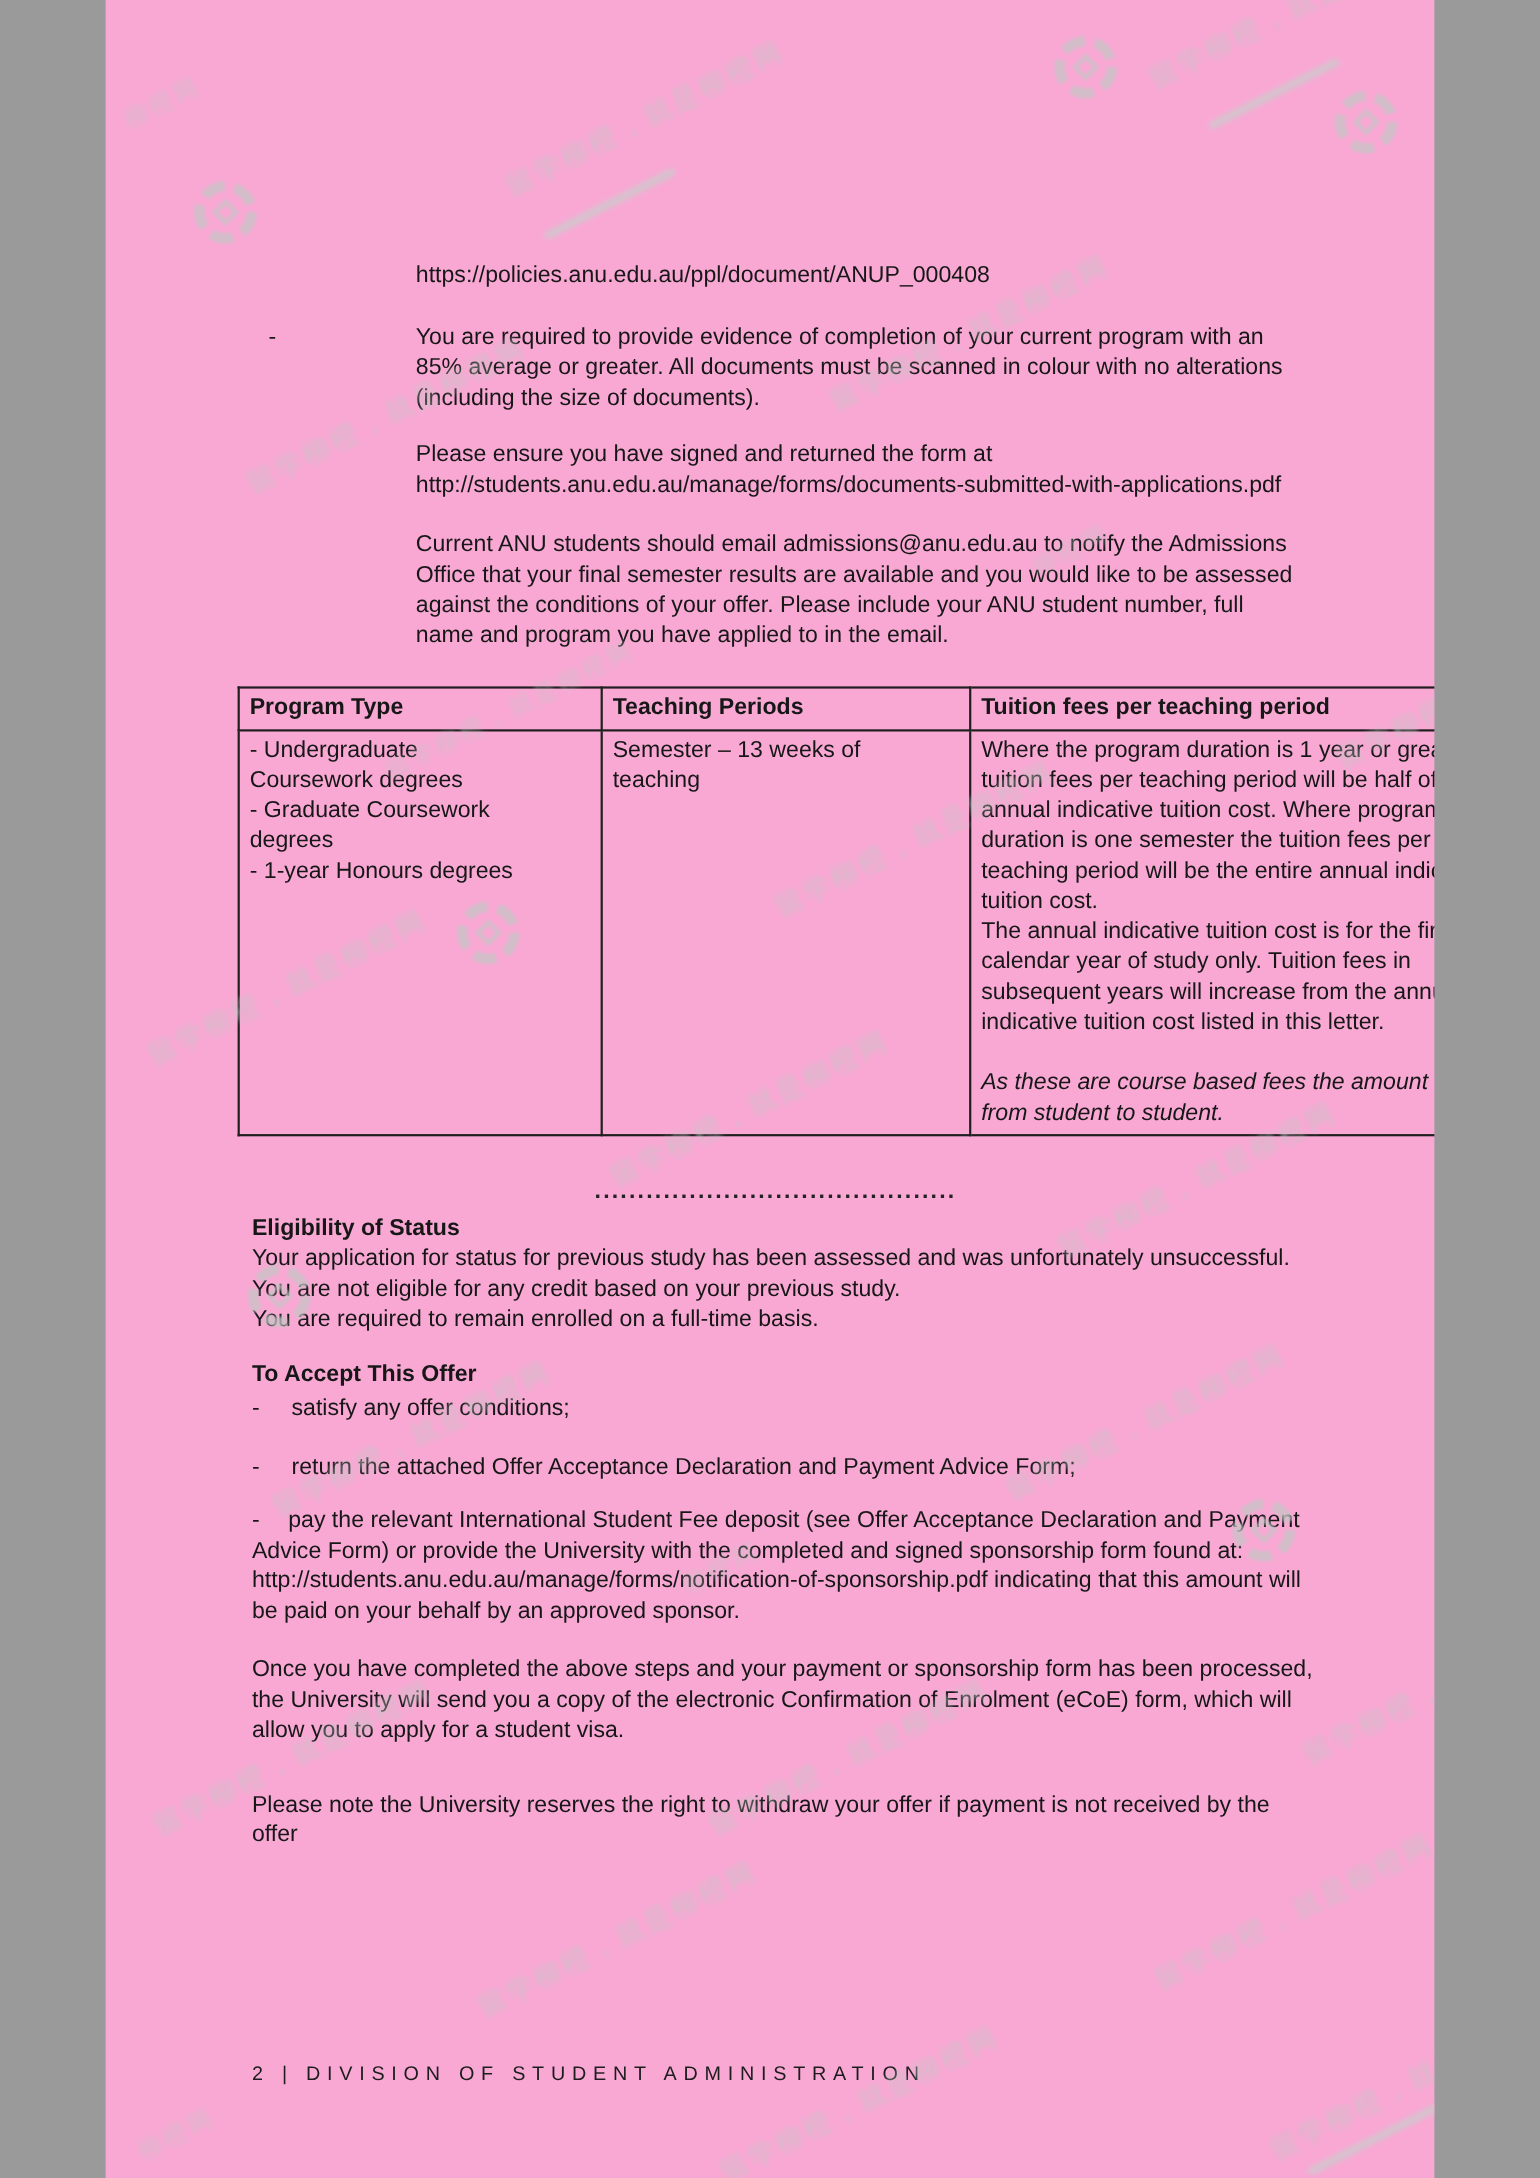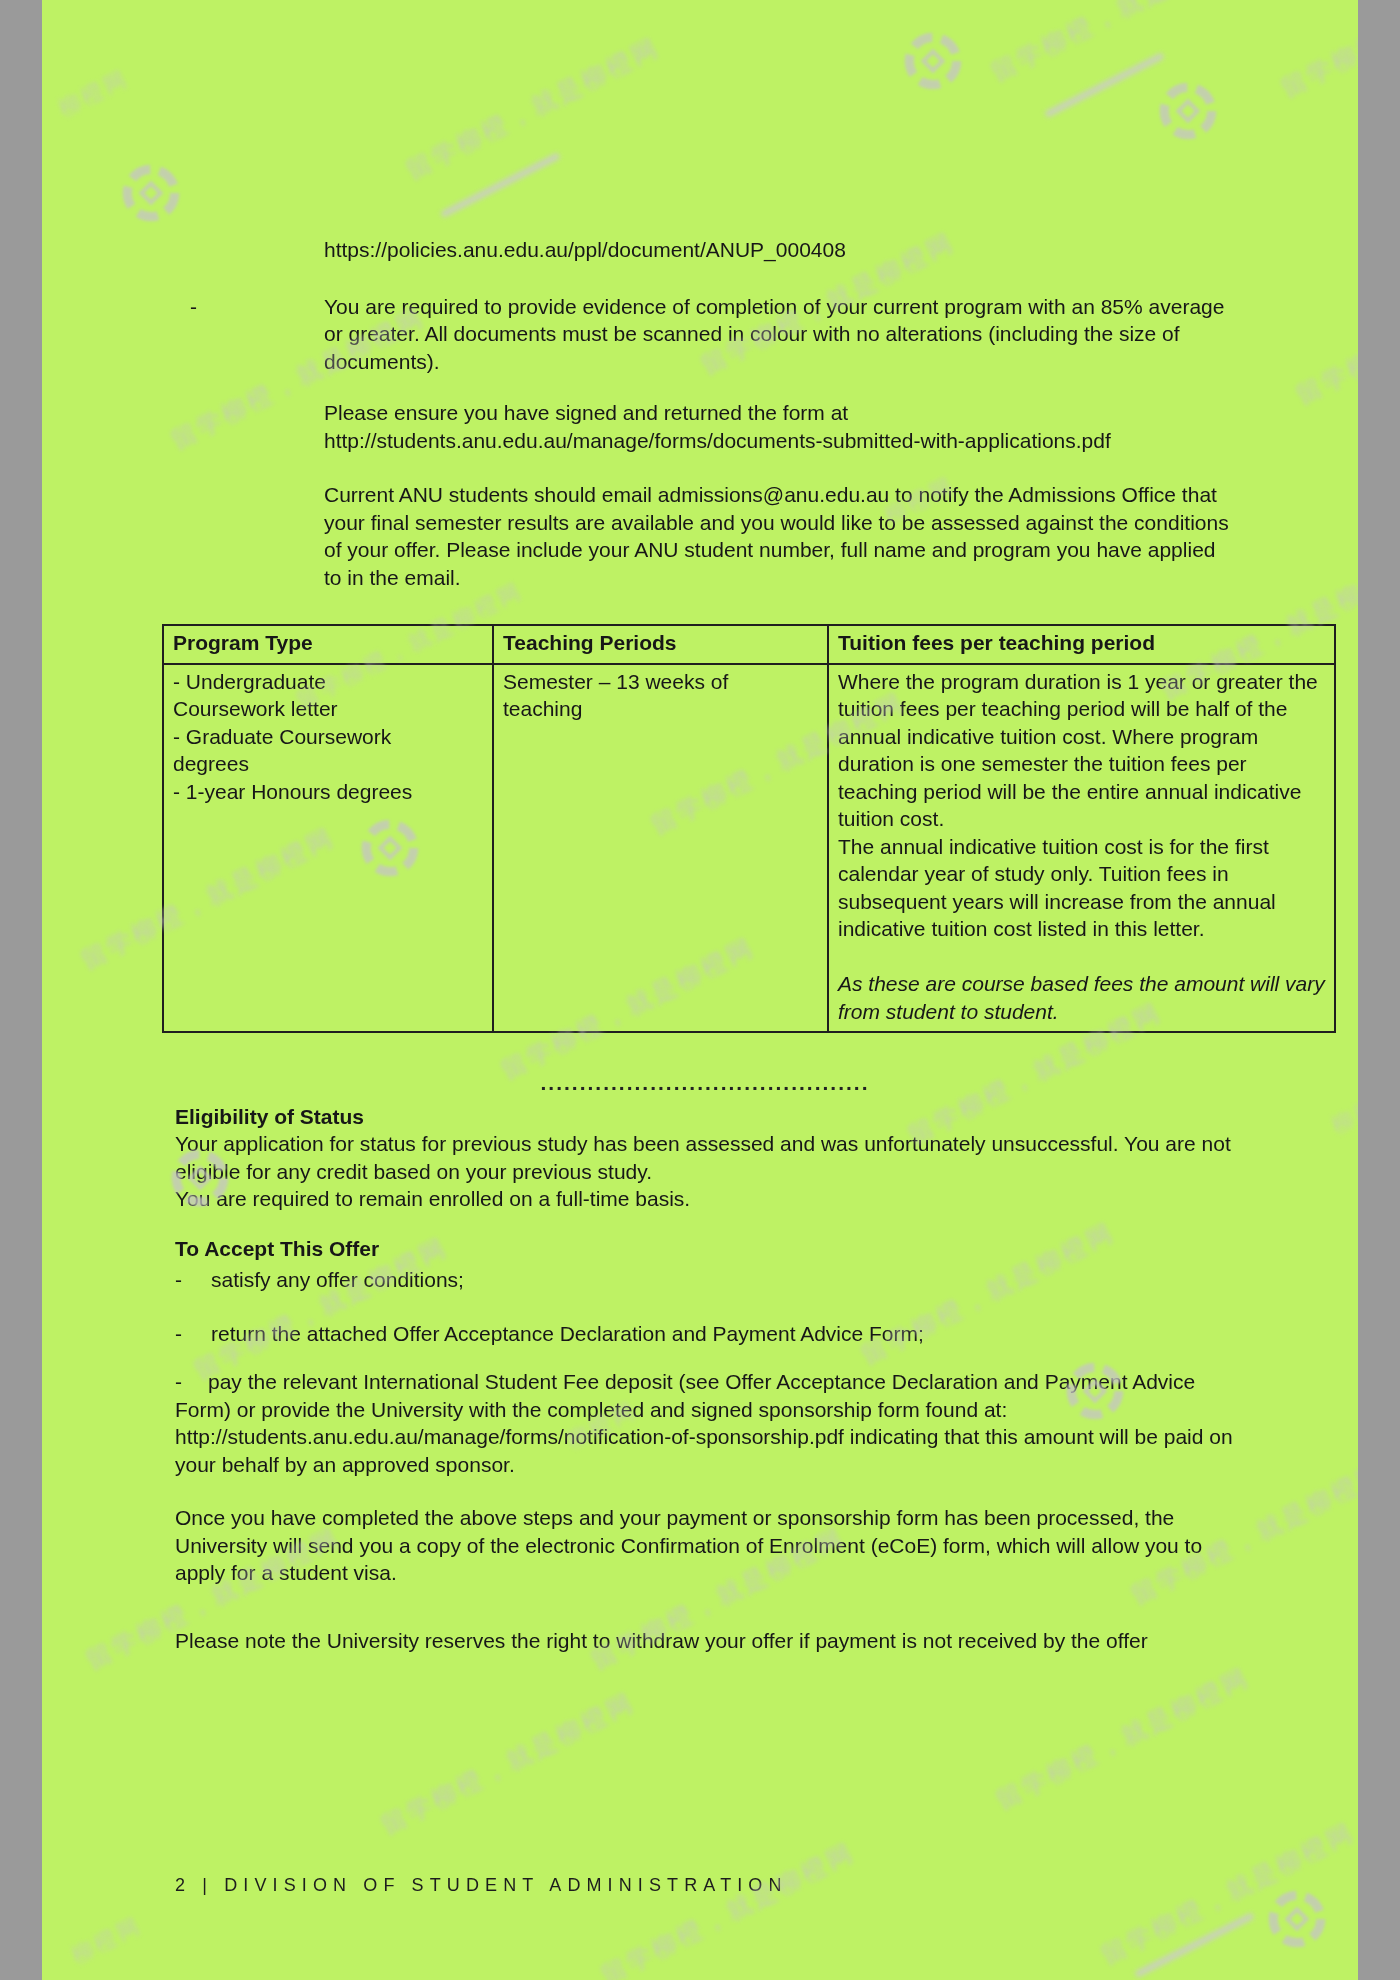--- a/index.html
+++ b/index.html
@@ -1,18 +1,18 @@
 <!DOCTYPE html>
 <html><head>
 <meta charset="utf-8">
 <style>
   html,body { margin:0; padding:0; background:#9a9a9a; }
   .page {
-    position:relative; width:1316px; height:1980px; margin:0 auto;
-    background:#bef264; overflow:hidden;
+    position:relative; width:1208px; height:1980px; margin:0 auto;
+    background:#f9a8d4; overflow:hidden;
     font-family:"Liberation Sans","DejaVu Sans",sans-serif;
     font-size:21px; line-height:27.5px; color:#171717;
   }
   .content { position:relative; z-index:1; padding:0 110px 0 120px; }
   p { margin:0; }
 
   .m-left { margin-left:13px; }
   .ind    { margin-left:162px; margin-right:10px; }
   .bullet { position:relative; }
   .bullet .b-dash { position:absolute; left:28px; top:0; }
@@ -99,21 +99,21 @@
         </colgroup>
       <tbody>
           <tr>
         <th>Program Type</th>
         <th>Teaching Periods</th>
         <th>Tuition fees per teaching period</th>
       </tr>
       <tr>
         <td>
           <div>- Undergraduate</div>
-          <div>Coursework letter</div>
+          <div>Coursework degrees</div>
           <div>- Graduate Coursework</div>
           <div>degrees</div>
           <div>- 1-year Honours degrees</div>
         </td>
         <td>
           <div>Semester – 13 weeks of</div>
           <div>teaching</div>
         </td>
         <td>
           <p><span>Where the program duration is 1 year or greater the tuition fees per teaching period will be half of the annual indicative tuition cost. Where program duration is one semester the tuition fees per teaching period will be the entire annual indicative tuition cost.</span><br><span>The annual indicative tuition cost is for the first calendar year of study only. Tuition fees in subsequent years will increase from the annual indicative tuition cost listed in this letter.</span></p>

